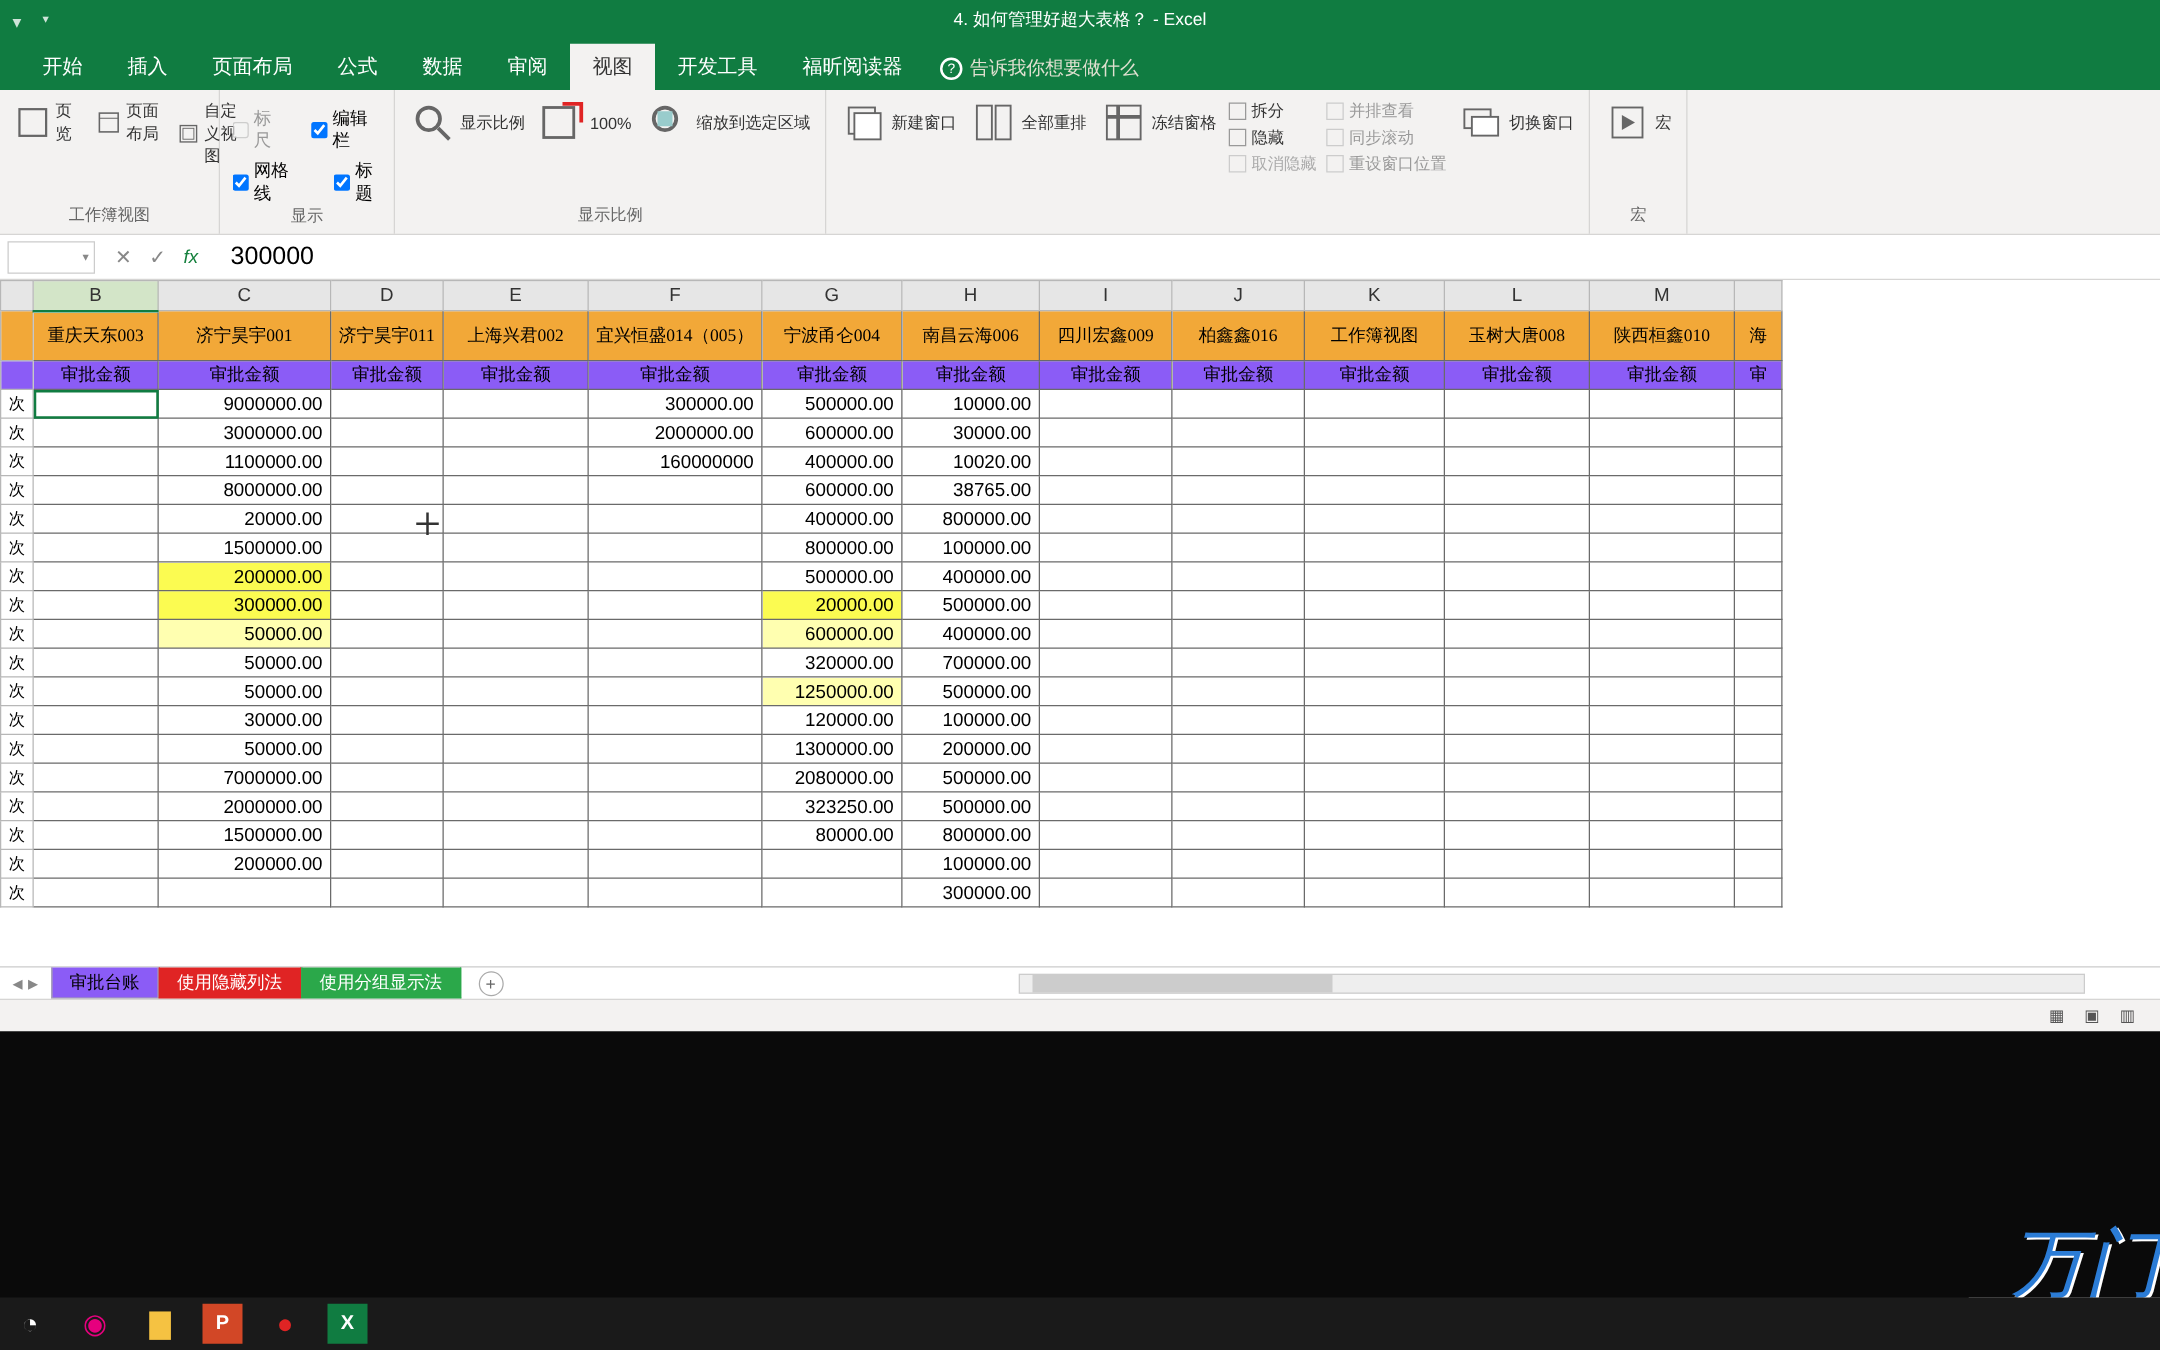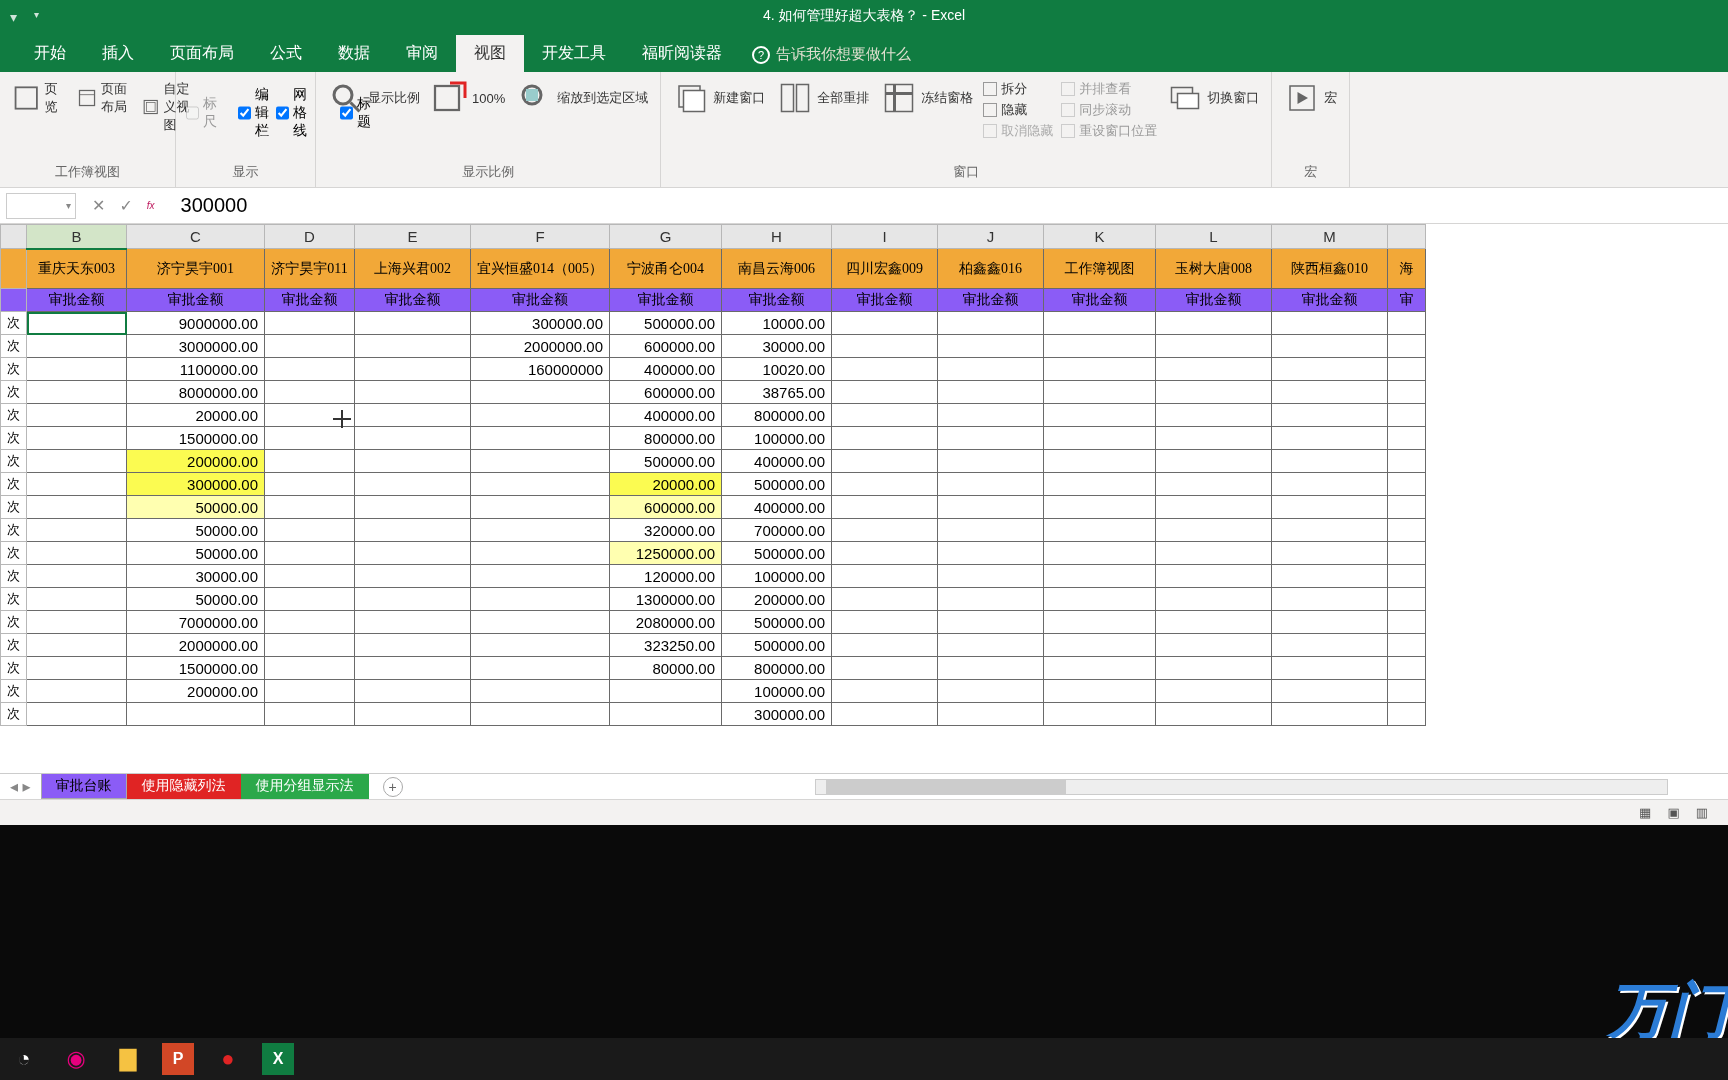--- a/index.html
+++ b/index.html
@@ -18,33 +18,33 @@
 .tell-me-icon { width: 18px; height: 18px; border: 2px solid #fff; border-radius: 50%; color:#fff; display:flex; align-items:center; justify-content:center; font-size:11px; }
 
 
 .ribbon { height: 116px; background: #f3f2f1; border-bottom: 1px solid #d6d5d4; display: flex; }
 .ribbon-group { border-right: 1px solid #d6d5d4; padding: 4px 10px; display: flex; flex-direction: column; justify-content: space-between; }
 .ribbon-group-content { display: flex; gap: 8px; align-items: flex-start; flex: 1; }
 .ribbon-group-label { text-align: center; font-size: 13px; color: #666; padding-bottom: 2px; }
 .ribbon-btn { display: flex; flex-direction: row; align-items: center; gap: 4px; font-size: 13px; color: #333; cursor: pointer; padding: 4px 2px; }
 .ribbon-icon { width: 36px; height: 36px; display: flex; align-items: center; justify-content: center; font-size: 28px; color: #555; }
 .ribbon-icon svg { width: 100%; height: 100%; }
-.ribbon-checkboxes { display: flex; gap: 6px; font-size: 14px; padding-top: 10px; }
+.ribbon-checkboxes { display: flex; flex-direction: column; gap: 6px; font-size: 14px; padding-top: 10px; }
 .ribbon-check { display: flex; align-items: center; gap: 4px; }
 .ribbon-check input { width: 14px; height: 14px; }
 .ribbon-small-list { display: flex; flex-direction: column; gap: 3px; font-size: 13px; color: #9a9a9a; padding-top: 4px; }
 .ribbon-small-item { display: flex; align-items: center; gap: 4px; }
 .ribbon-small-item .sq { width: 14px; height: 14px; border: 1px solid #999; }
 
 
 .formula-bar { height: 36px; border-bottom: 1px solid #d6d5d4; display: flex; align-items: center; background:#fff;}
 .name-box { width: 70px; height: 26px; border: 1px solid #ccc; margin-left: 6px; display: flex; align-items: center; padding: 0 6px; font-size: 14px; position:relative; }
 .name-box::after { content:"▾"; position:absolute; right:4px; color:#888; font-size:10px;}
 .fx-controls { display: flex; align-items: center; gap: 14px; padding: 0 16px; color: #888; }
-.fx-label { font-style: italic; font-size: 10px; color:#be185d;}
+.fx-label { font-style: italic; font-size: 15px; color:#15803d;}
 .formula-input { flex: 1; border: none; height: 26px; padding: 0 10px; font-size: 20px; outline:none; }
 
 
 .grid-area { position: relative; height: 537px; overflow: hidden; background: #fff; }
 table.grid { border-collapse: collapse; table-layout: fixed; }
 .col-header th { background: #e6e6e6; border: 1px solid #b7b7b7; font-weight: normal; font-size: 15px; height: 24px; color:#333; font-family: Arial;}
 .col-header th.sel { background:#d3e5c8; border-bottom:2px solid #107c41;}
 .row-header { background: #e6e6e6; border: 1px solid #b7b7b7; font-size: 13px; text-align: center; width: 26px; }
 td { border: 1px solid #6a6a6a; height: 23px; font-size: 15px; padding: 0 6px; text-align: right; font-family: Arial; background:#fff; white-space:nowrap; overflow:hidden;}
 tr.header-row1 td { background: #f2a838; text-align: center; font-family: "Microsoft YaHei"; font-size:14px; height:40px; }
@@ -65,21 +65,21 @@
 .hscroll-thumb { position:absolute; left:10px; width:240px; height:100%; background:#ccc;}
 
 
 .status-bar { position:absolute; top:799px; left:0; right:0; height: 26px; background: #f3f2f1; border-top: 1px solid #d6d5d4; display: flex; align-items: center; justify-content: flex-end; padding: 0 20px; gap: 16px; font-size: 13px; color: #555; }
 
 
 .black-area { position:absolute; top:825px; left:0; right:0; bottom:0; background: #0a0a0a; }
 
 
 .watermark { position: absolute; right: 0; bottom: 10px; display:flex; flex-direction:column; align-items:flex-end; }
-.watermark-big { font-size: 60px; font-weight: bold; color: #2b7cd6; font-style: italic; text-shadow: 2px 2px 0 #fff; line-height:0.9;}
+.watermark-big { font-size: 60px; font-weight: normal; color: #2b7cd6; font-style: italic; text-shadow: 2px 2px 0 #fff; line-height:0.9;}
 .watermark-small { font-size: 24px; font-weight: bold; color: #2b7cd6; background:rgba(255,255,255,0.7); padding:2px 6px; font-style:italic;}
 
 
 .taskbar { position: absolute; bottom: 0; left: 0; right: 0; height: 42px; background: #1a1a1a; display: flex; align-items: center; padding: 0 6px; gap: 16px; }
 .task-item { width: 36px; height: 36px; display: flex; align-items: center; justify-content: center; font-size: 22px; cursor:pointer;}
 
 
 .cursor-cross { position:absolute; width:18px; height:18px; pointer-events:none;}
 .cursor-cross::before, .cursor-cross::after { content:""; position:absolute; background:#333;}
 .cursor-cross::before { left:8px; top:0; width:2px; height:18px;}
@@ -262,21 +262,20 @@
       <div class="ribbon-btn">
           <div class="ribbon-icon">
             <svg viewBox="0 0 24 24">
               <rect x="3" y="5" width="14" height="10" fill="none" stroke="#666"></rect>
               <rect x="7" y="9" width="14" height="10" fill="#fff" stroke="#666"></rect>
             </svg>
           </div>
           <span>切换窗口</span>
         </div>
     </div>
-    <div class="ribbon-group-label">窗口</div>
   </div>
   <div class="ribbon-group">
     <div class="ribbon-group-content">
       <div class="ribbon-btn">
           <div class="ribbon-icon">
             <svg viewBox="0 0 24 24">
               <rect x="4" y="4" width="16" height="16" fill="none" stroke="#666"></rect>
               <polygon points="9,8 16,12 9,16" fill="#666"></polygon>
             </svg>
           </div>

